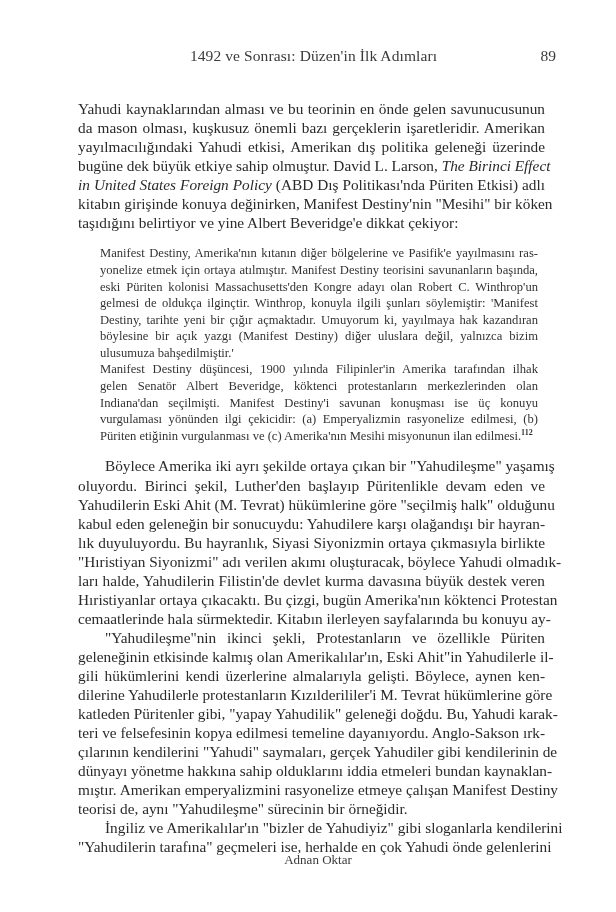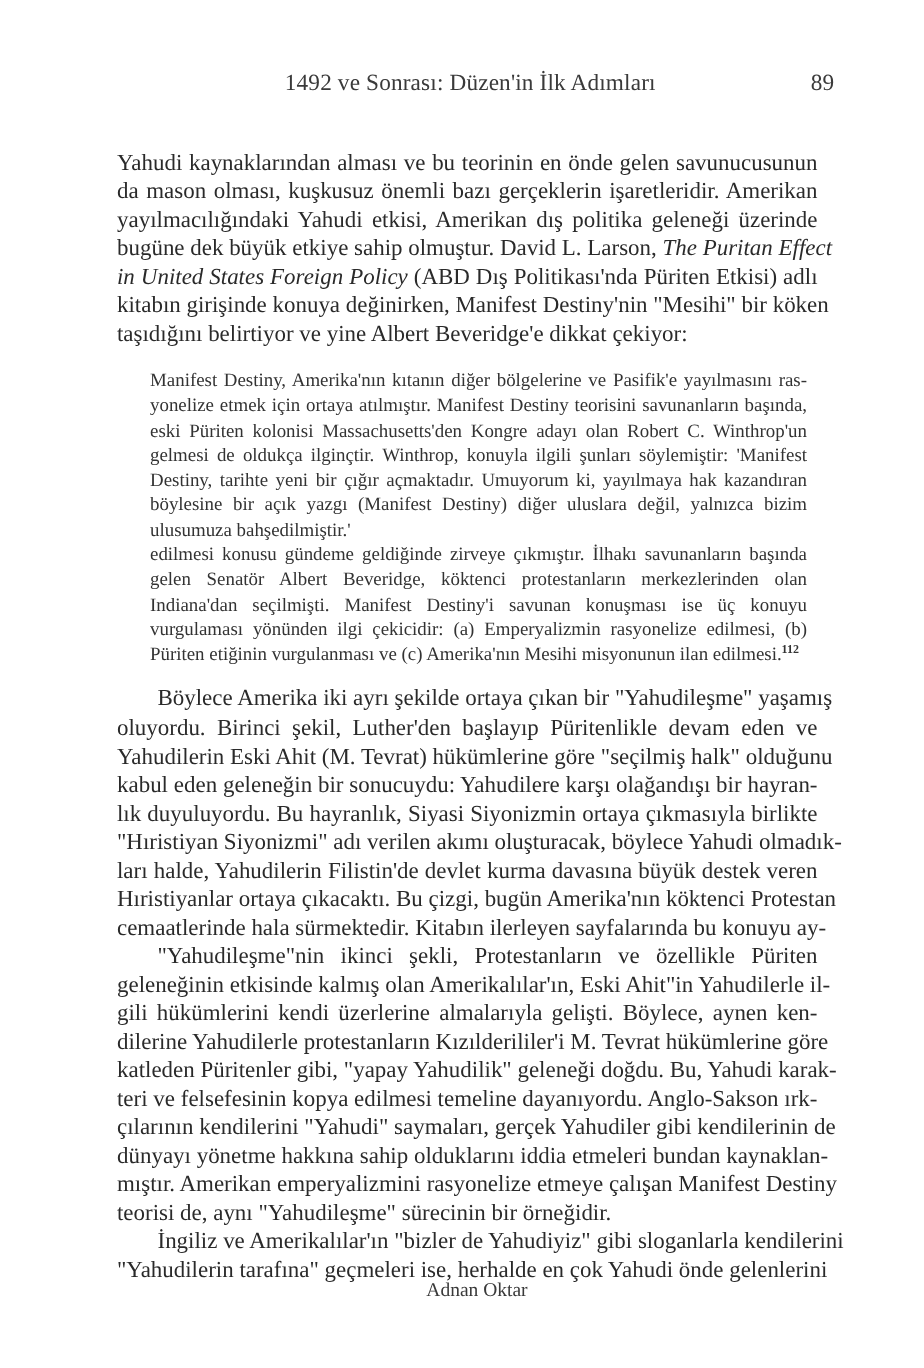--- a/index.html
+++ b/index.html
@@ -27,35 +27,35 @@
 <body>
 
 <div class="header-title">1492 ve Sonrası: Düzen'in İlk Adımları</div>
 <div class="page-number">89</div>
 
 <div class="body">
   <div>
     <span class="line">Yahudi kaynaklarından alması ve bu teorinin en önde gelen savunucusunun</span>
     <span class="line">da mason olması, kuşkusuz önemli bazı gerçeklerin işaretleridir. Amerikan</span>
     <span class="line">yayılmacılığındaki Yahudi etkisi, Amerikan dış politika geleneği üzerinde</span>
-    <span class="line"><span>bugüne dek büyük etkiye sahip olmuştur. David L. Larson, </span><i>The Puritan Effect</i></span>
+    <span class="line"><span>bugüne dek büyük etkiye sahip olmuştur. David L. Larson, </span><i>The Birinci Effect</i></span>
     <span class="line"><i>in United States Foreign Policy</i><span> (ABD Dış Politikası'nda Püriten Etkisi) adlı</span></span>
     <span class="line">kitabın girişinde konuya değinirken, Manifest Destiny'nin "Mesihi" bir köken</span>
     <span class="line last">taşıdığını belirtiyor ve yine Albert Beveridge'e dikkat çekiyor:</span>
   </div>
 
   <div class="quote">
     <span class="qline">Manifest Destiny, Amerika'nın kıtanın diğer bölgelerine ve Pasifik'e yayılmasını ras-</span>
     <span class="qline">yonelize etmek için ortaya atılmıştır. Manifest Destiny teorisini savunanların başında,</span>
     <span class="qline">eski Püriten kolonisi Massachusetts'den Kongre adayı olan Robert C. Winthrop'un</span>
     <span class="qline">gelmesi de oldukça ilginçtir. Winthrop, konuyla ilgili şunları söylemiştir: 'Manifest</span>
     <span class="qline">Destiny, tarihte yeni bir çığır açmaktadır. Umuyorum ki, yayılmaya hak kazandıran</span>
     <span class="qline">böylesine bir açık yazgı (Manifest Destiny) diğer uluslara değil, yalnızca bizim</span>
     <span class="qline last">ulusumuza bahşedilmiştir.'</span>
-    <span class="qline">edilmesi konusu gündeme geldiğinde zirveye çıkmıştır. İlhakı savunanların başında</span>
+    <span class="qline">Manifest Destiny düşüncesi, 1900 yılında Filipinler'in Amerika tarafından ilhak</span>
     <span class="qline">gelen Senatör Albert Beveridge, köktenci protestanların merkezlerinden olan</span>
     <span class="qline">Indiana'dan seçilmişti. Manifest Destiny'i savunan konuşması ise üç konuyu</span>
     <span class="qline">vurgulaması yönünden ilgi çekicidir: (a) Emperyalizmin rasyonelize edilmesi, (b)</span>
     <span class="qline last"><span>Püriten etiğinin vurgulanması ve (c) Amerika'nın Mesihi misyonunun ilan edilmesi.</span><sup>112</sup></span>
   </div>
 
   <div>
     <span class="line indent">Böylece Amerika iki ayrı şekilde ortaya çıkan bir "Yahudileşme" yaşamış</span>
     <span class="line">oluyordu. Birinci şekil, Luther'den başlayıp Püritenlikle devam eden ve</span>
     <span class="line">Yahudilerin Eski Ahit (M. Tevrat) hükümlerine göre "seçilmiş halk" olduğunu</span>

